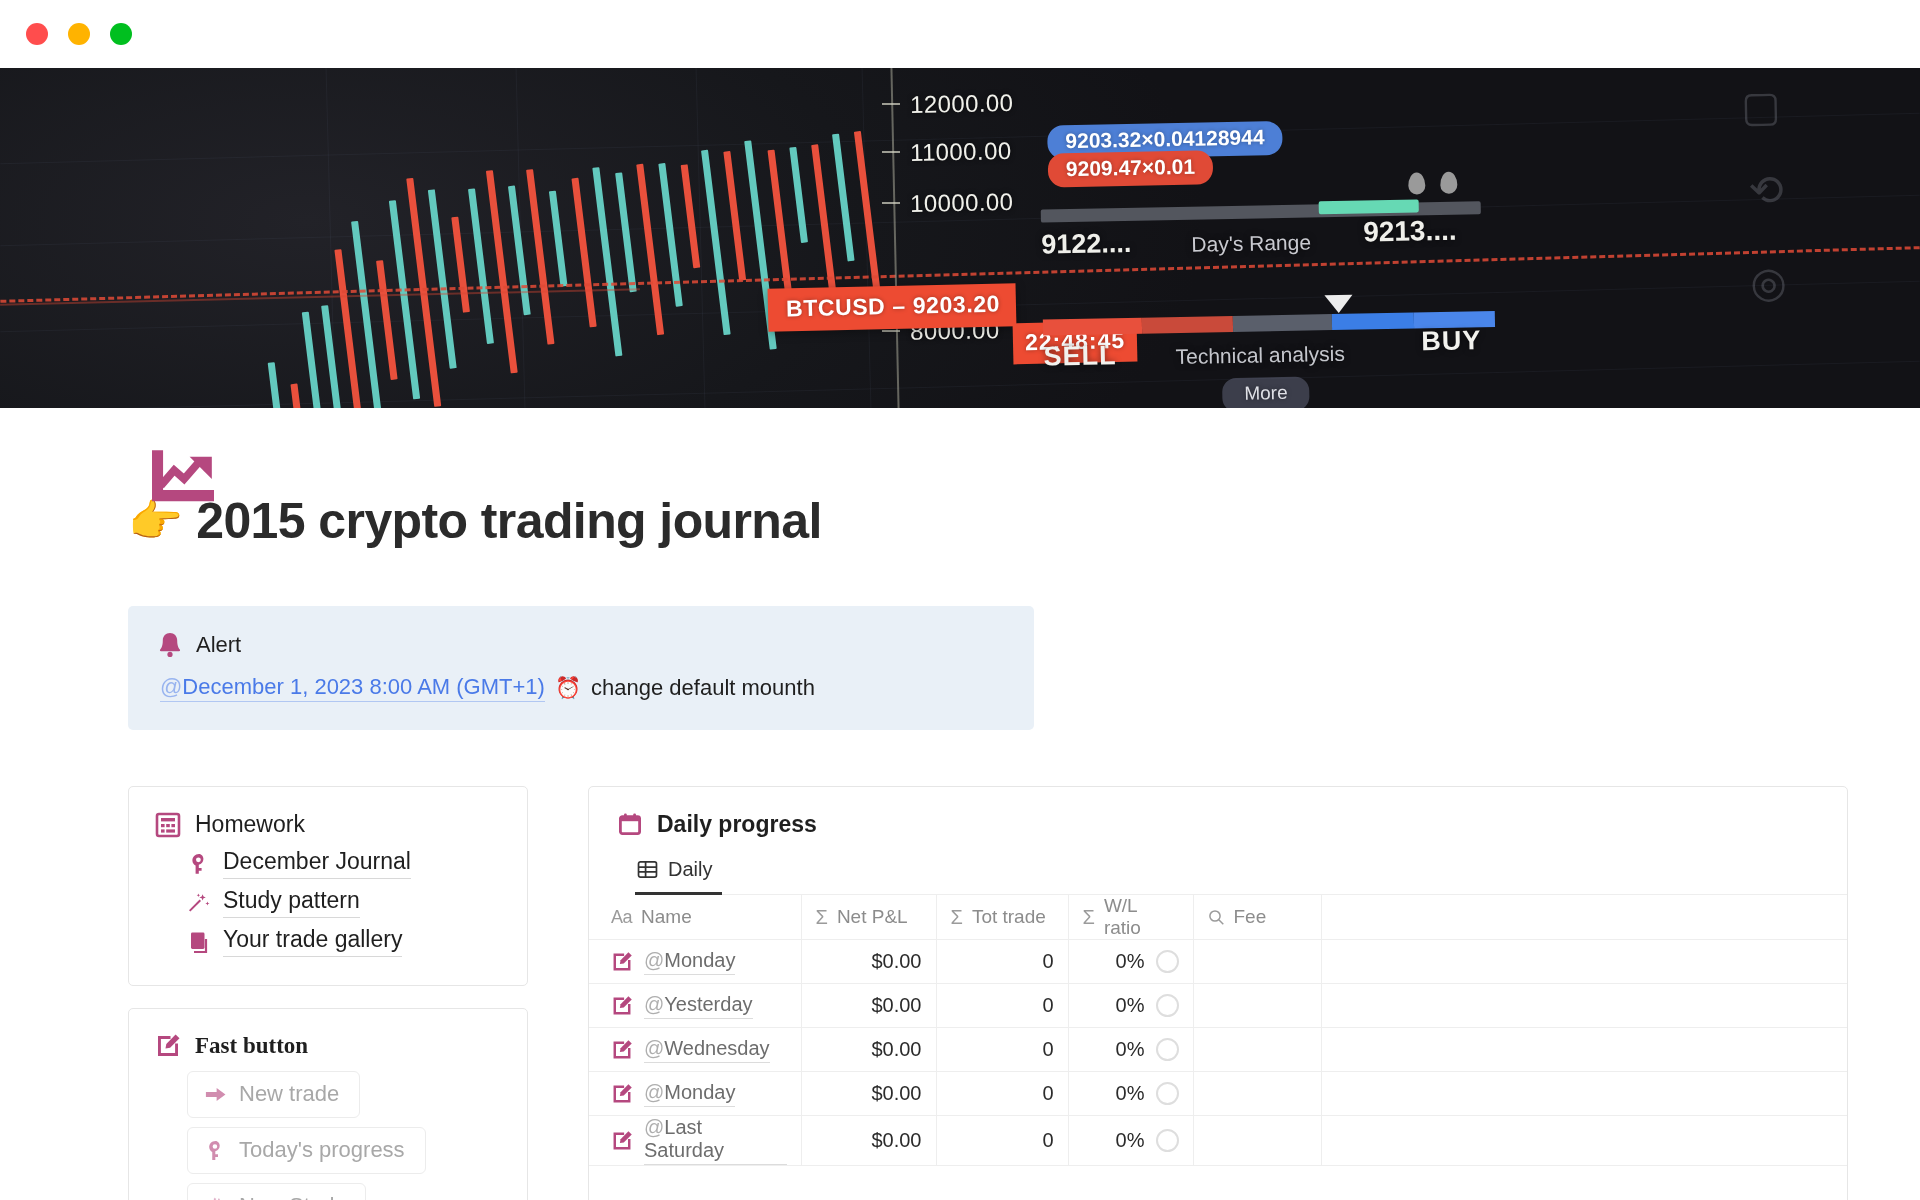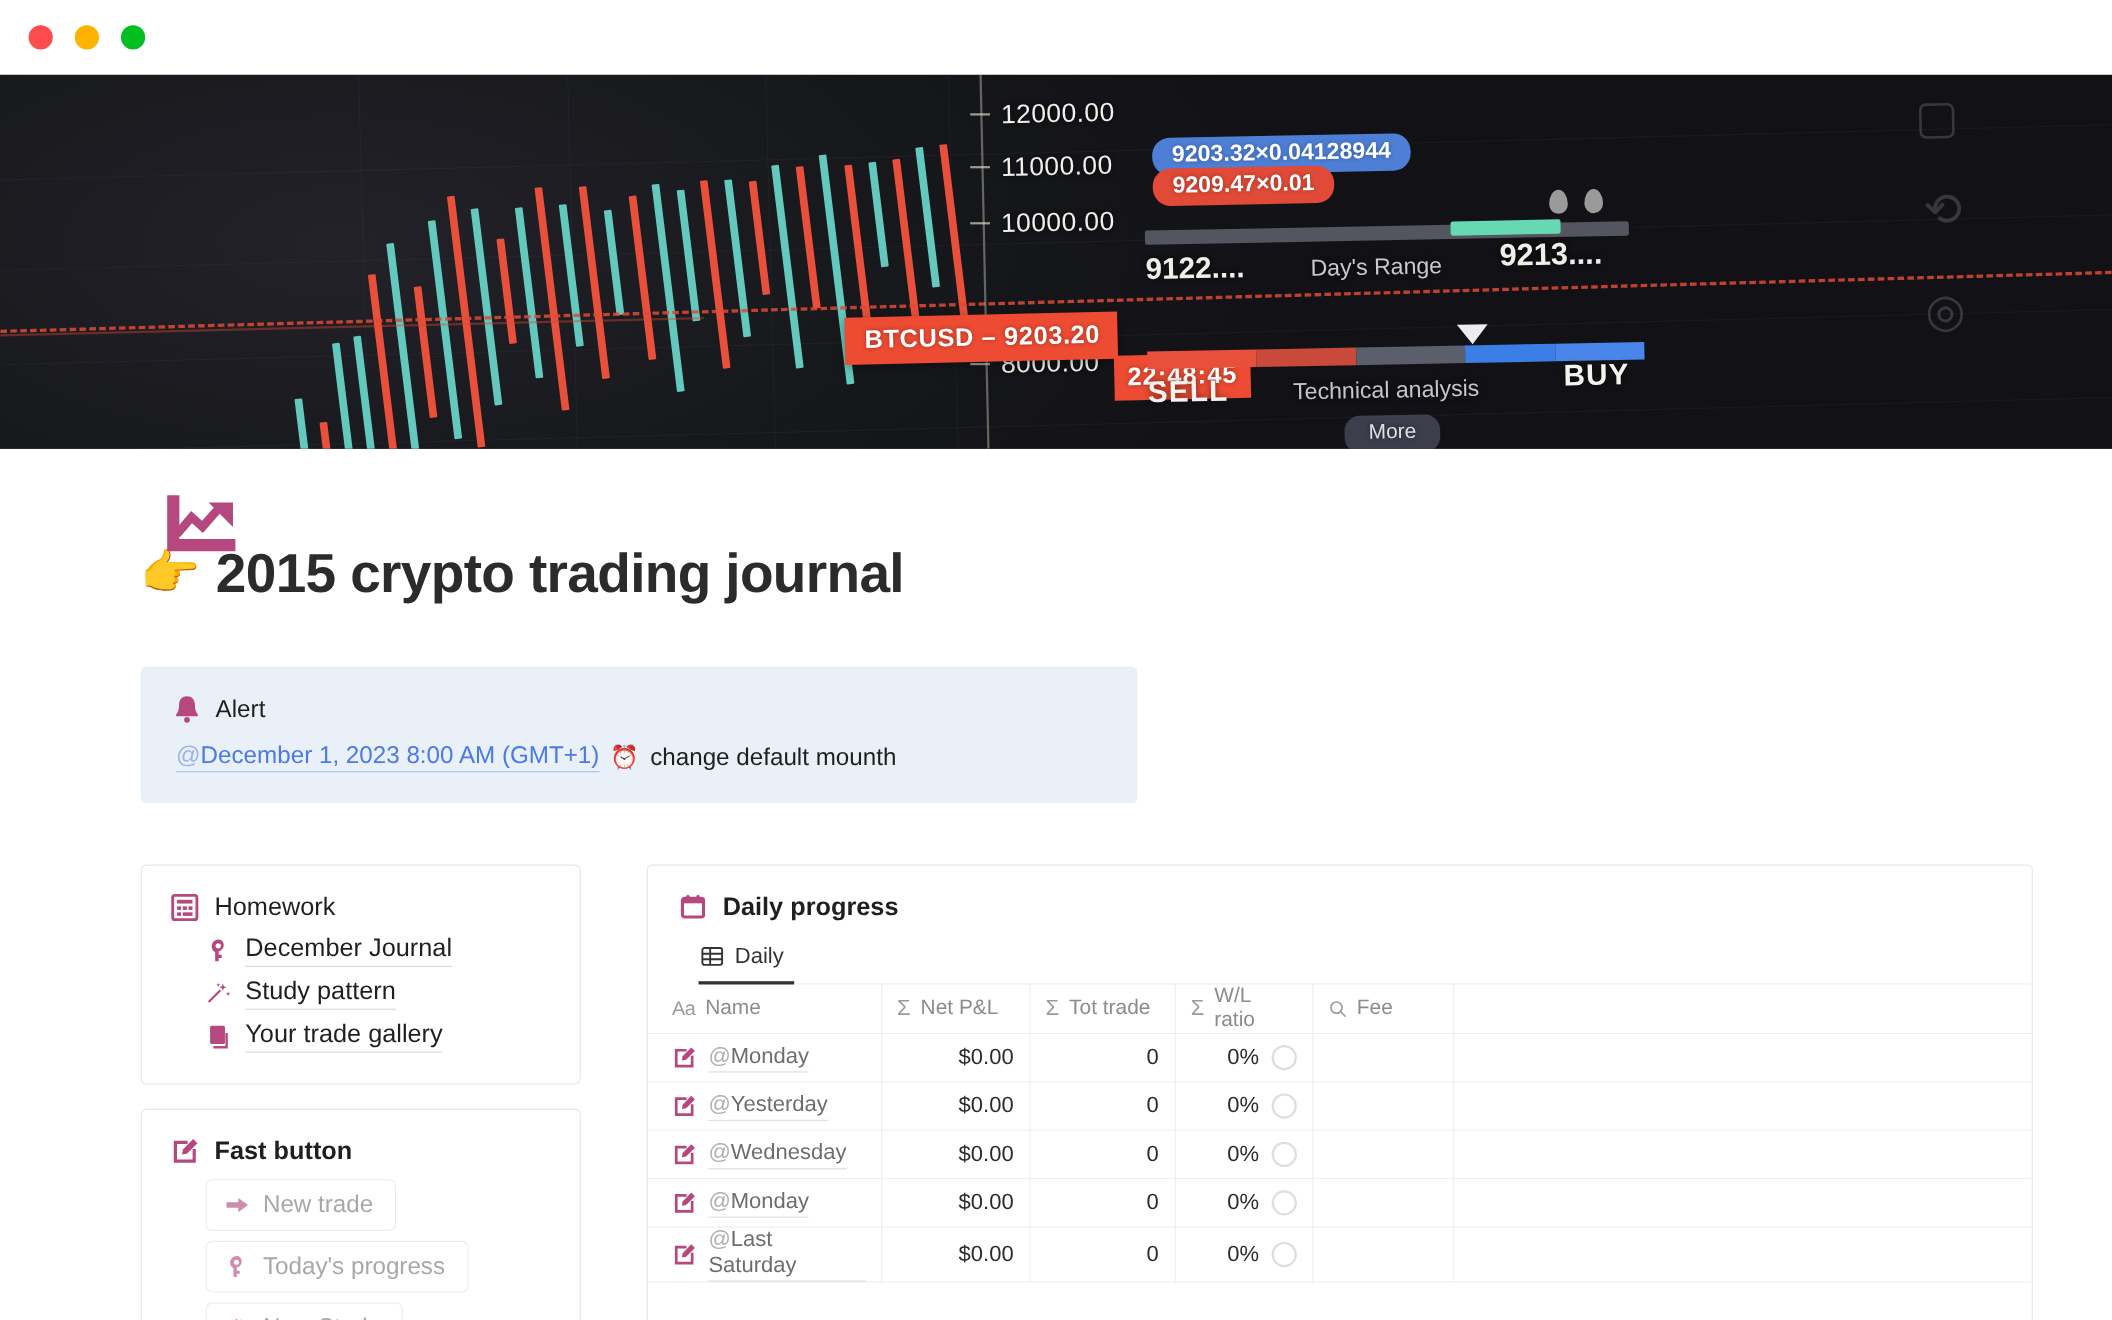--- a/index.html
+++ b/index.html
@@ -187,21 +187,21 @@
   .card {
     background: #fff;
     border: 1px solid #e6e6e6;
     border-radius: 5px;
     padding: 24px 26px 28px 26px;
   }
   .card-head {
     display: flex; align-items: center; gap: 14px;
     font-size: 23px; color: #1f1f1f;
   }
-  .card-head.bold { font-weight: bold; }
+  .card-head.bold { font-weight: bold; font-family: Liberation Serif, serif; }
   .card-ico { width: 26px; height: 26px; flex: none; }
 
   .link-list { margin: 10px 0 0 32px; display: flex; flex-direction: column; gap: 8px; }
   .link-item {
     display: flex; align-items: center; gap: 12px;
     font-size: 23px; color: #1f1f1f;
   }
   .link-ico { width: 24px; height: 24px; flex: none; }
   .link-text {
     border-bottom: 1px solid #d8d8d8; padding-bottom: 3px;

